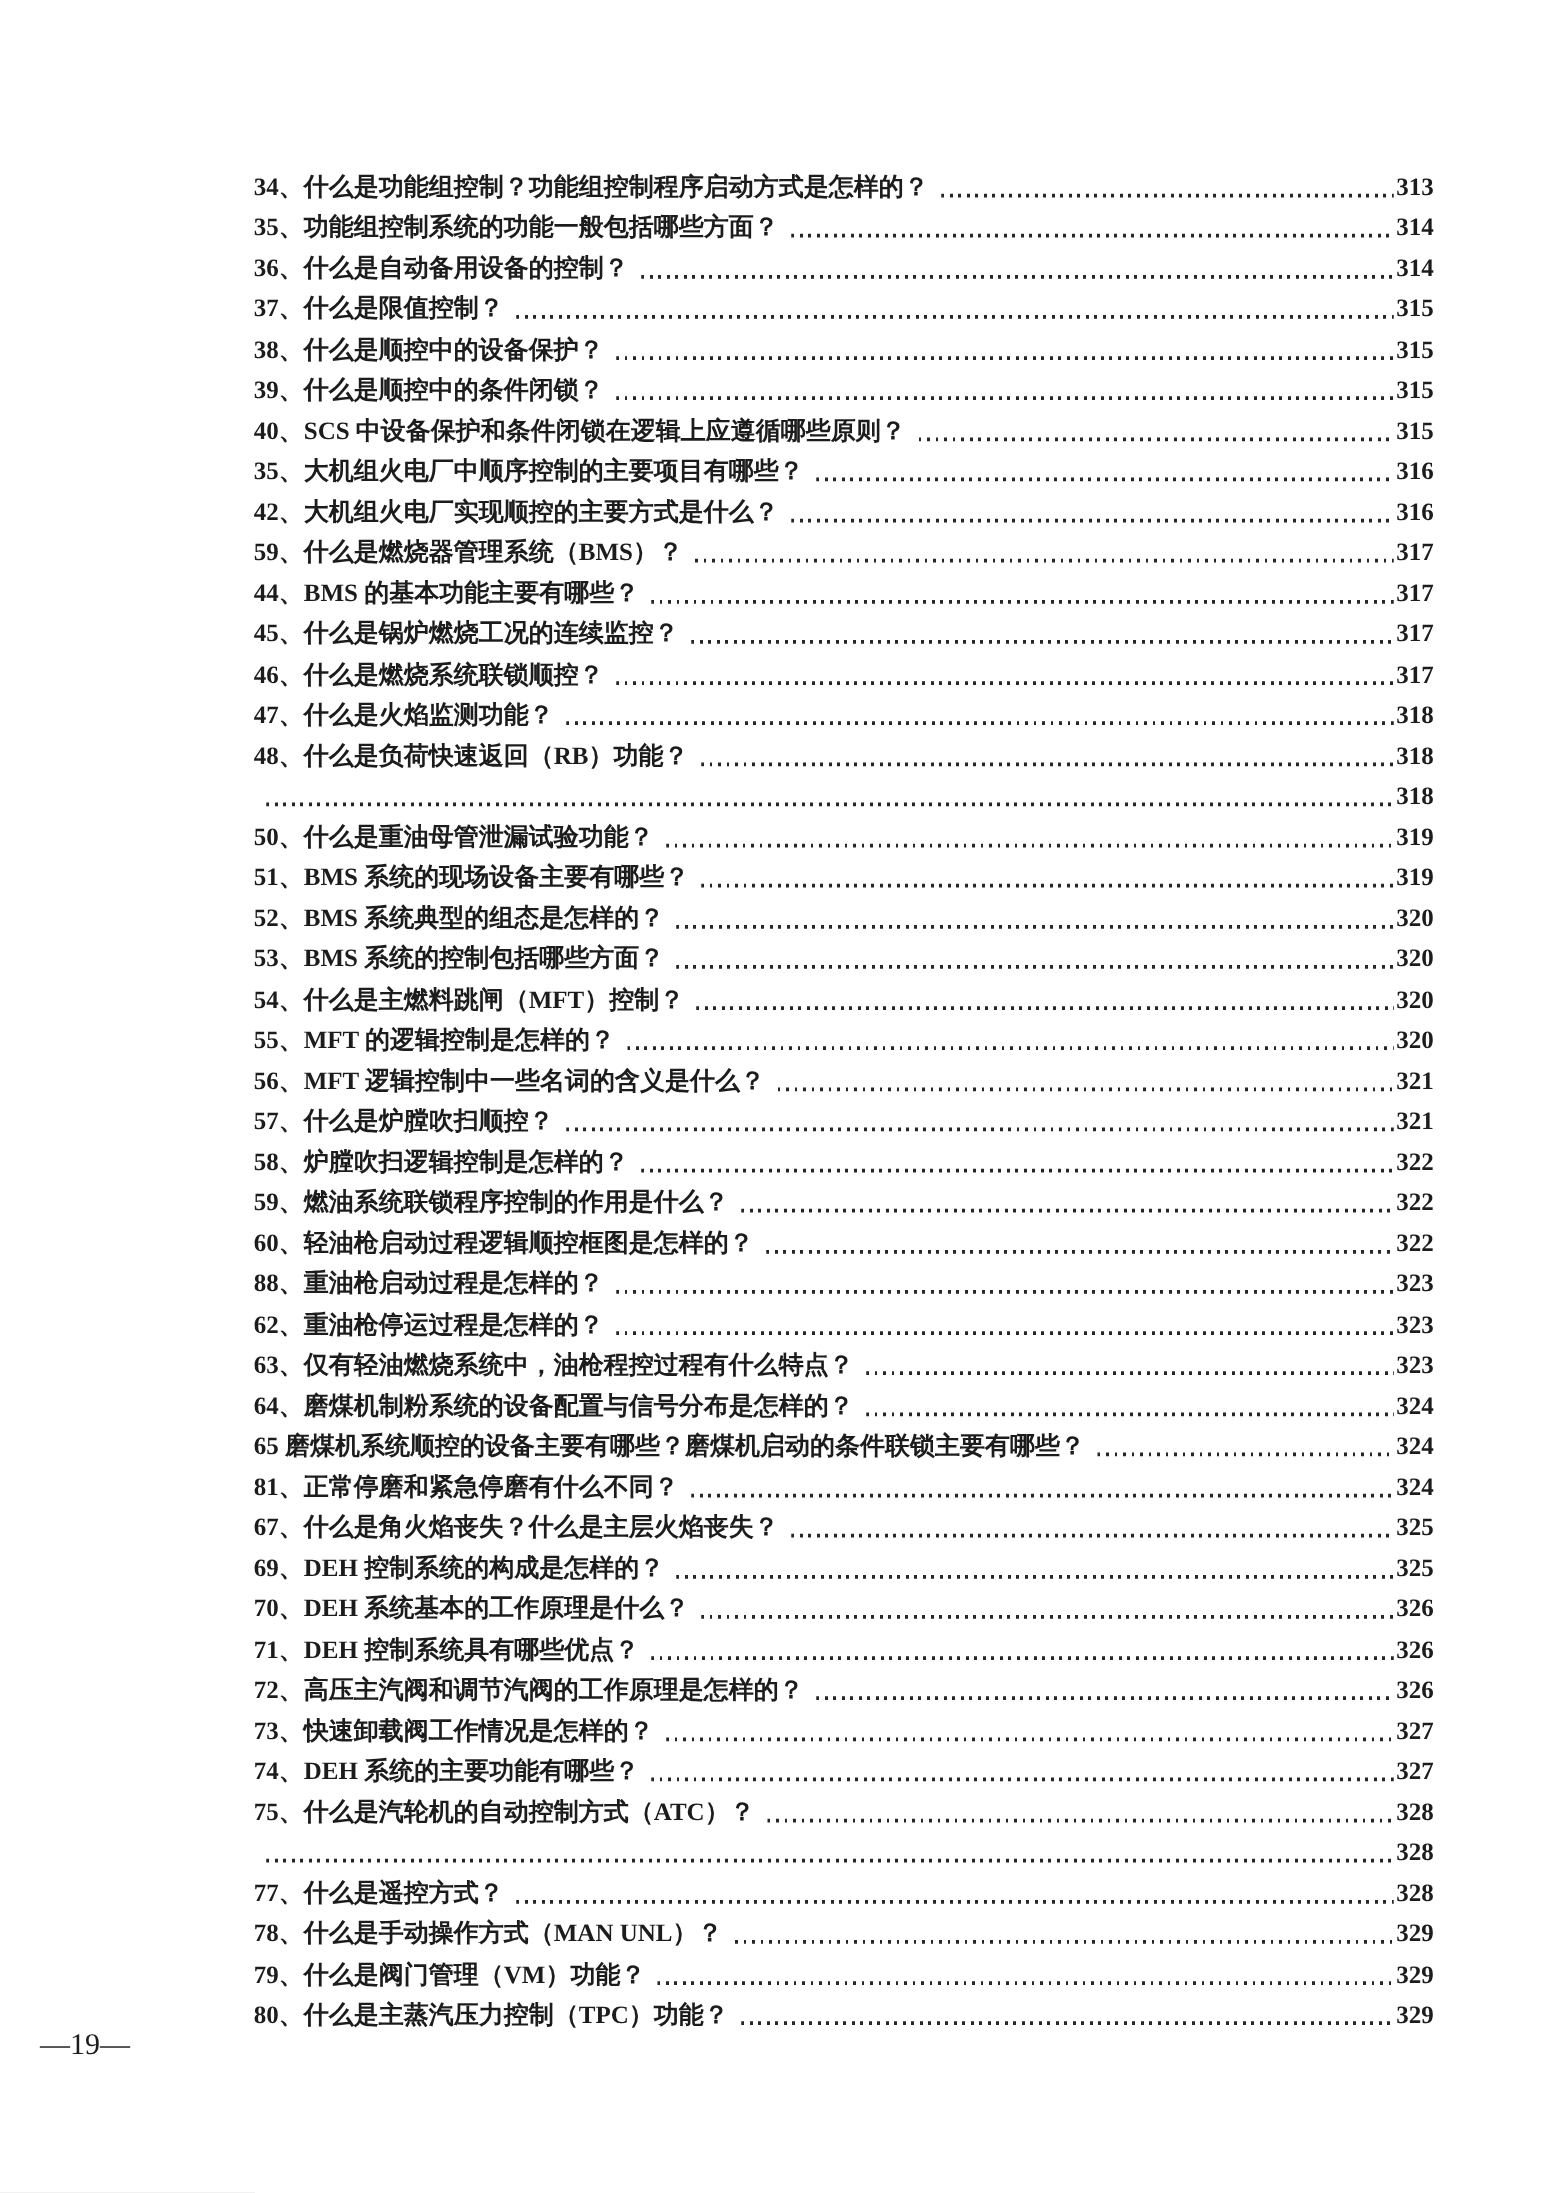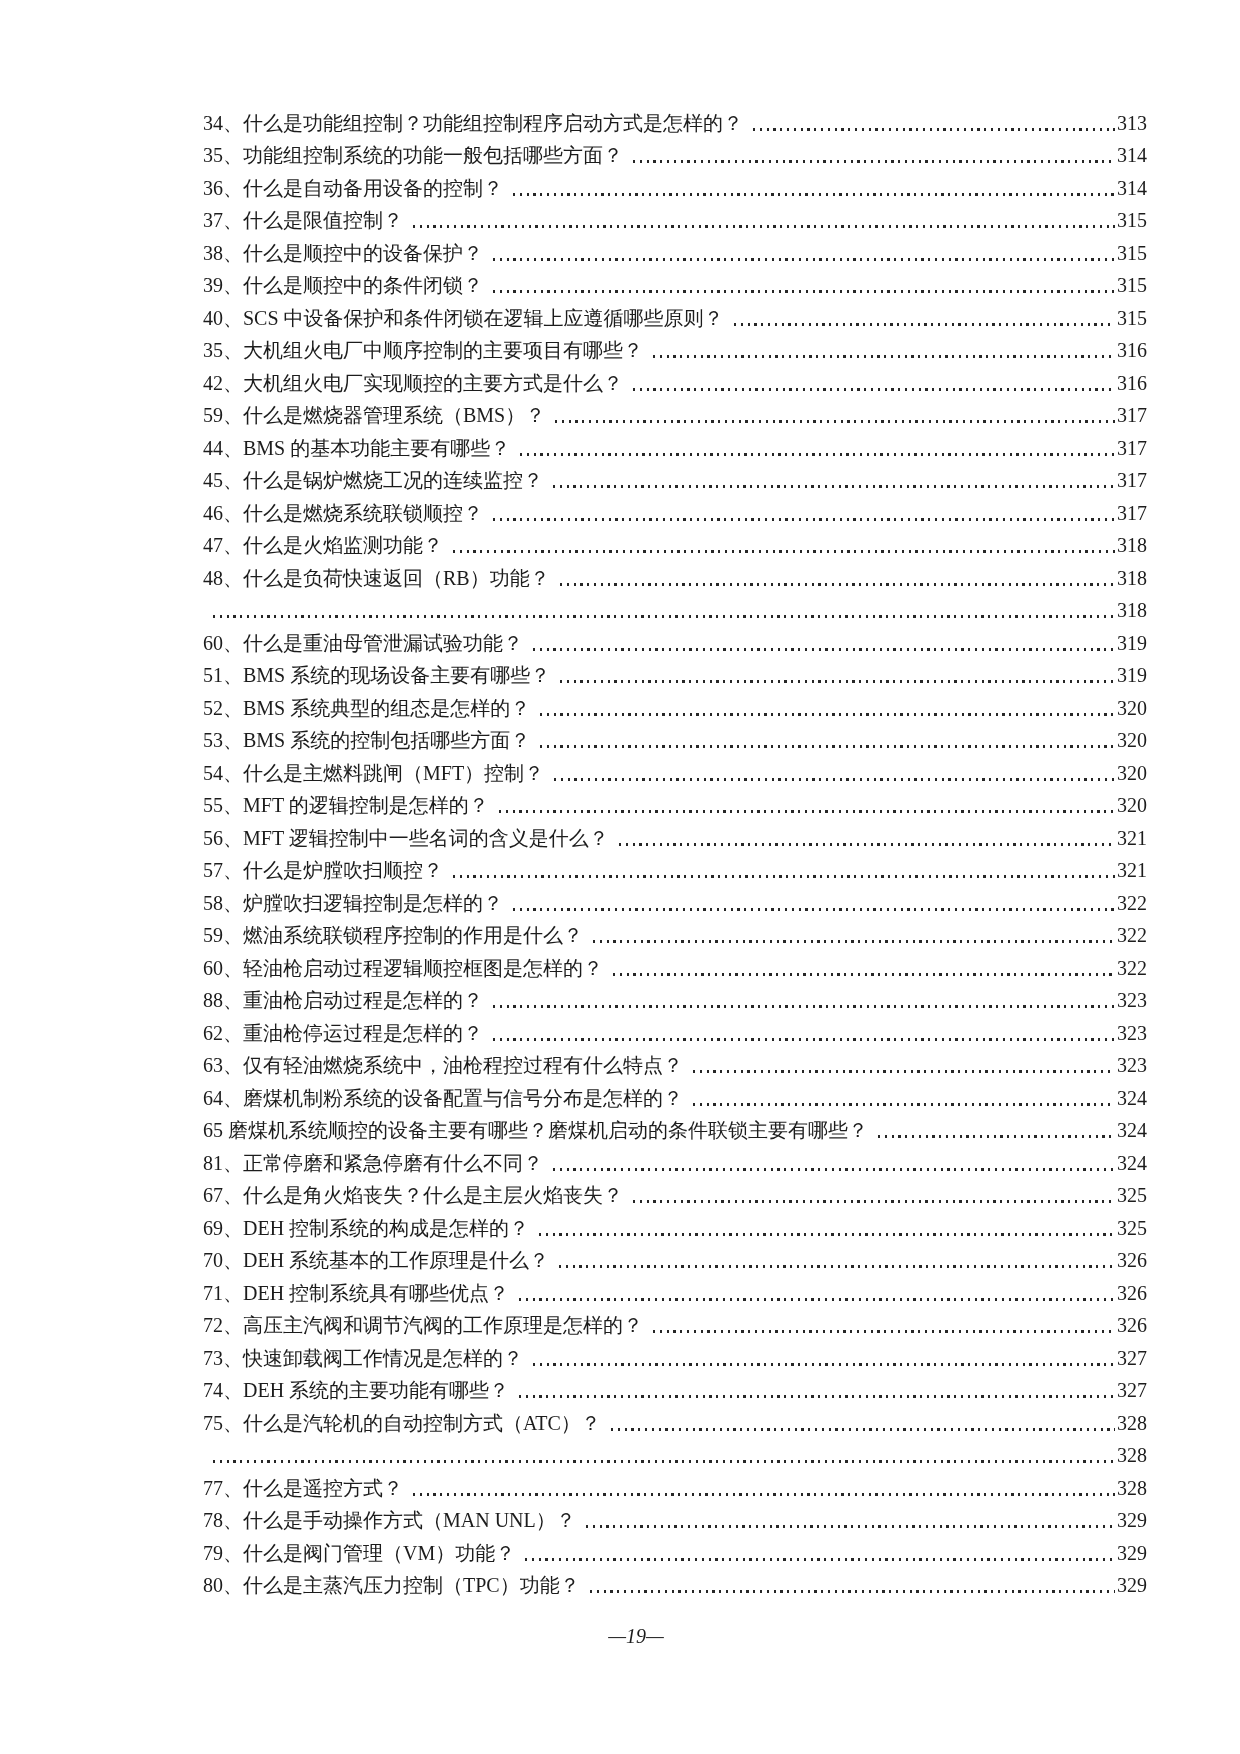--- a/index.html
+++ b/index.html
@@ -9,22 +9,23 @@
     height: 1754px;
     margin: 0 auto;
     background: #ffffff;
     font-family: "Liberation Serif", "DejaVu Serif", serif;
     color: #1c1c1c;
     overflow: hidden;
   }
   .toc {
     position: absolute;
     left: 203px;
-    top: 102px;
+    top: 129px;
     width: 944px;
+    font-weight: bold;
   }
   .toc-row {
     display: flex;
     align-items: flex-end;
     height: 32.5px;
     font-size: 20px;
     line-height: 24px;
   }
   .toc-label {
     white-space: nowrap;
@@ -44,24 +45,23 @@
     white-space: nowrap;
     flex: 0 0 auto;
   }
   .page-footer {
     position: absolute;
     top: 1624px;
     left: 0;
     width: 100%;
     box-sizing: border-box;
     padding-left: 32px;
-    text-align: center;
-    font-size: 20px;
+    text-align: left;
+    font-size: 24px;
     line-height: 24px;
-    font-style: italic;
   }
 </style>
 </head>
 <body>
 
 <div class="page">
   <div class="toc" id="toc-list">
   <div class="toc-row">
     <span class="toc-label">34、什么是功能组控制？功能组控制程序启动方式是怎样的？</span>
     <span class="toc-dots"></span>
@@ -151,21 +151,21 @@
     <span class="toc-dots"></span>
     <span class="toc-page">318</span>
   </div>
 
   <div class="toc-row">
     <span class="toc-dots"></span>
     <span class="toc-page">318</span>
   </div>
 
   <div class="toc-row">
-    <span class="toc-label">60、什么是重油母管泄漏试验功能？</span>
+    <span class="toc-label">50、什么是重油母管泄漏试验功能？</span>
     <span class="toc-dots"></span>
     <span class="toc-page">319</span>
   </div>
 
   <div class="toc-row">
     <span class="toc-label">51、BMS 系统的现场设备主要有哪些？</span>
     <span class="toc-dots"></span>
     <span class="toc-page">319</span>
   </div>
 

